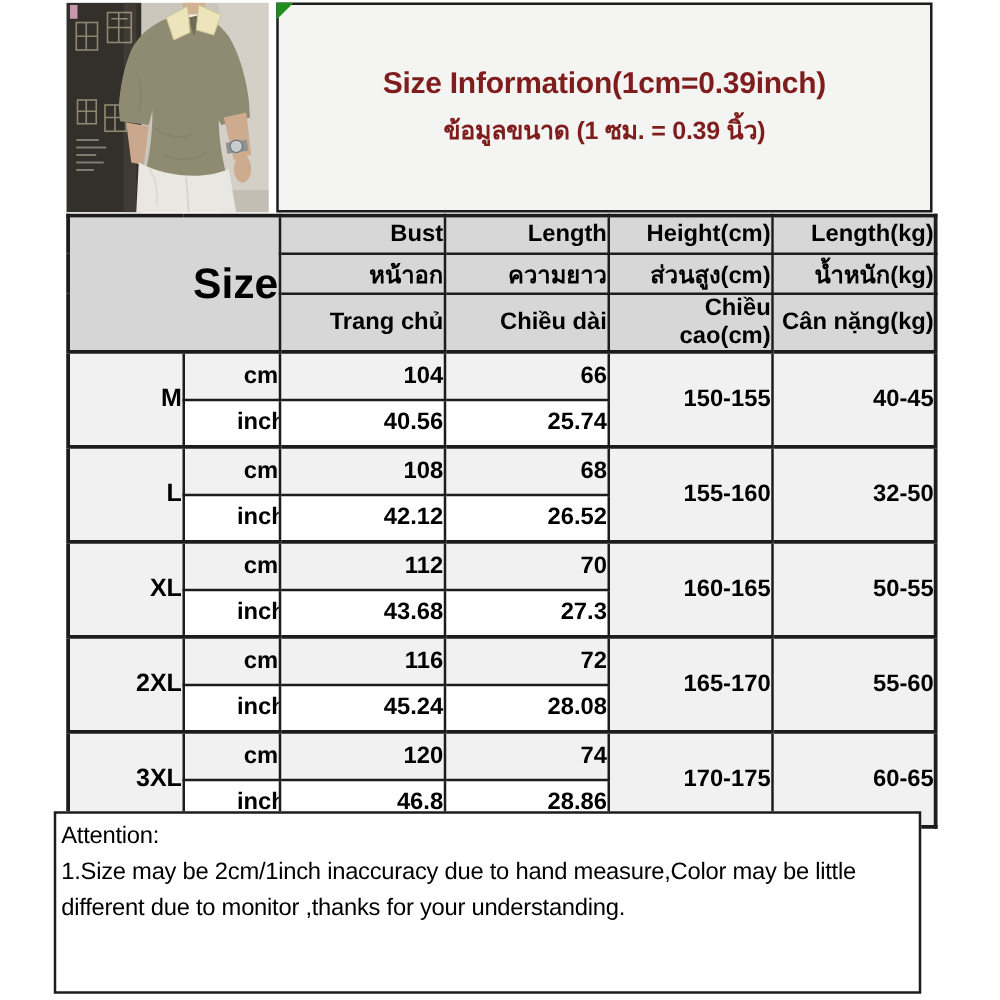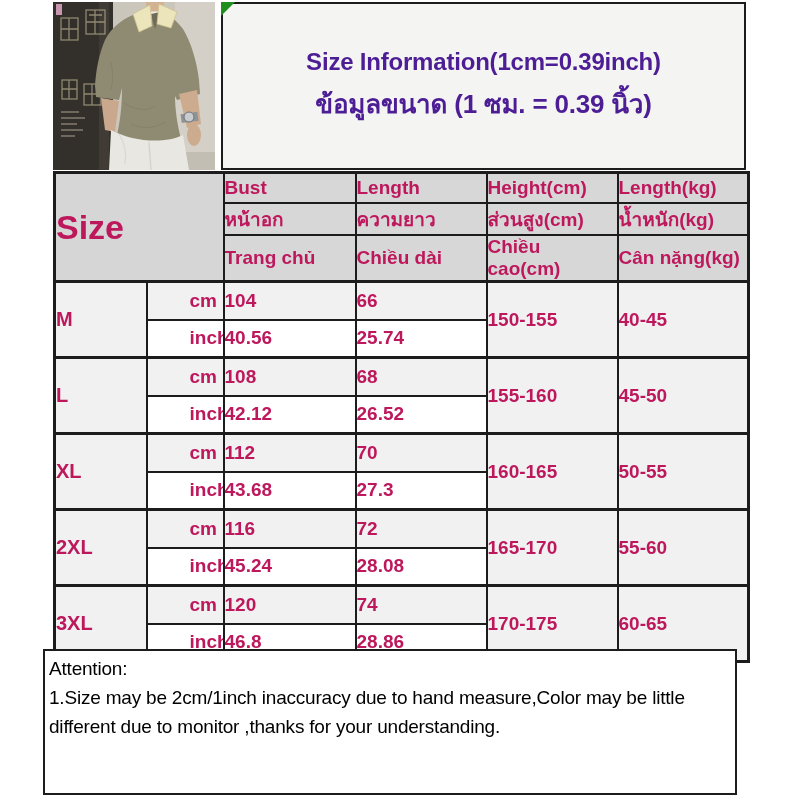--- a/index.html
+++ b/index.html
@@ -7,32 +7,32 @@
   .stage{position:relative;width:800px;height:800px;background:#ffffff;overflow:hidden;}
 
   
   .photo{position:absolute;left:53px;top:2px;width:162px;height:168px;overflow:hidden;}
 
   
   .title-box{position:absolute;left:221px;top:2px;width:525px;height:168px;
     box-sizing:border-box;border:2px solid #1c1c1c;background:#f4f4f2;}
   .title-inner{display:flex;flex-direction:column;justify-content:center;align-items:center;
     height:100%;gap:7px;}
-  .title-line{font-weight:bold;color:#4c1d95;text-align:right;letter-spacing:-0.2px;}
+  .title-line{font-weight:bold;color:#7f1d1d;text-align:right;letter-spacing:-0.2px;}
   .t1{font-size:24px;}
-  .t2{font-size:26px;}
+  .t2{font-size:20px;}
   .t3{font-size:24px;}
   .corner-marker{position:absolute;left:-2px;top:-2px;width:14px;height:14px;
     background:#1e8e1e;clip-path:polygon(0 0,100% 0,0 100%);}
 
   
   .size-table{position:absolute;left:53px;top:171px;border-collapse:collapse;
     table-layout:fixed;width:694px;border:3px solid #1c1c1c;}
-  .size-table td{border:2px solid #1c1c1c;text-align:left;vertical-align:middle;
-    padding:0;color:#be185d;font-weight:bold;overflow:hidden;}
+  .size-table td{border:2px solid #1c1c1c;text-align:right;vertical-align:middle;
+    padding:0;color:#000000;font-weight:bold;overflow:hidden;}
   .size-table tr.hrow td{background:#d7d7d7;font-size:19px;height:28px;}
   .size-table tr.hrow td.size-big{font-size:34px;background:#d6d6d6;}
   .size-table tr.drow{height:38px;}
   .size-table td.size-label{background:#dcdcdc;font-size:20px;}
   .size-table td.unit{font-size:19px;padding-left:42px;}
   .size-table td.val{font-size:19px;}
   .size-table tr.cm-row td{background:#f1f1f1;}
   .size-table tr.inch-row td{background:#ffffff;}
   .size-table td.range{background:#f1f1f1;font-size:19px;margin-left:40px;}
   .size-table tr.group-start td{border-top:3px solid #1c1c1c;}
@@ -162,21 +162,21 @@
         <td class="val">40.56</td>
         <td class="val">25.74</td>
       </tr>
 
       <tr class="drow cm-row group-start">
         <td class="size-label" rowspan="2">L</td>
         <td class="unit">cm</td>
         <td class="val">108</td>
         <td class="val">68</td>
         <td class="range" rowspan="2">155-160</td>
-        <td class="range" rowspan="2">45-50</td>
+        <td class="range" rowspan="2">32-50</td>
       </tr>
       <tr class="drow inch-row">
         <td class="unit">inch</td>
         <td class="val">42.12</td>
         <td class="val">26.52</td>
       </tr>
 
       <tr class="drow cm-row group-start">
         <td class="size-label" rowspan="2">XL</td>
         <td class="unit">cm</td>

